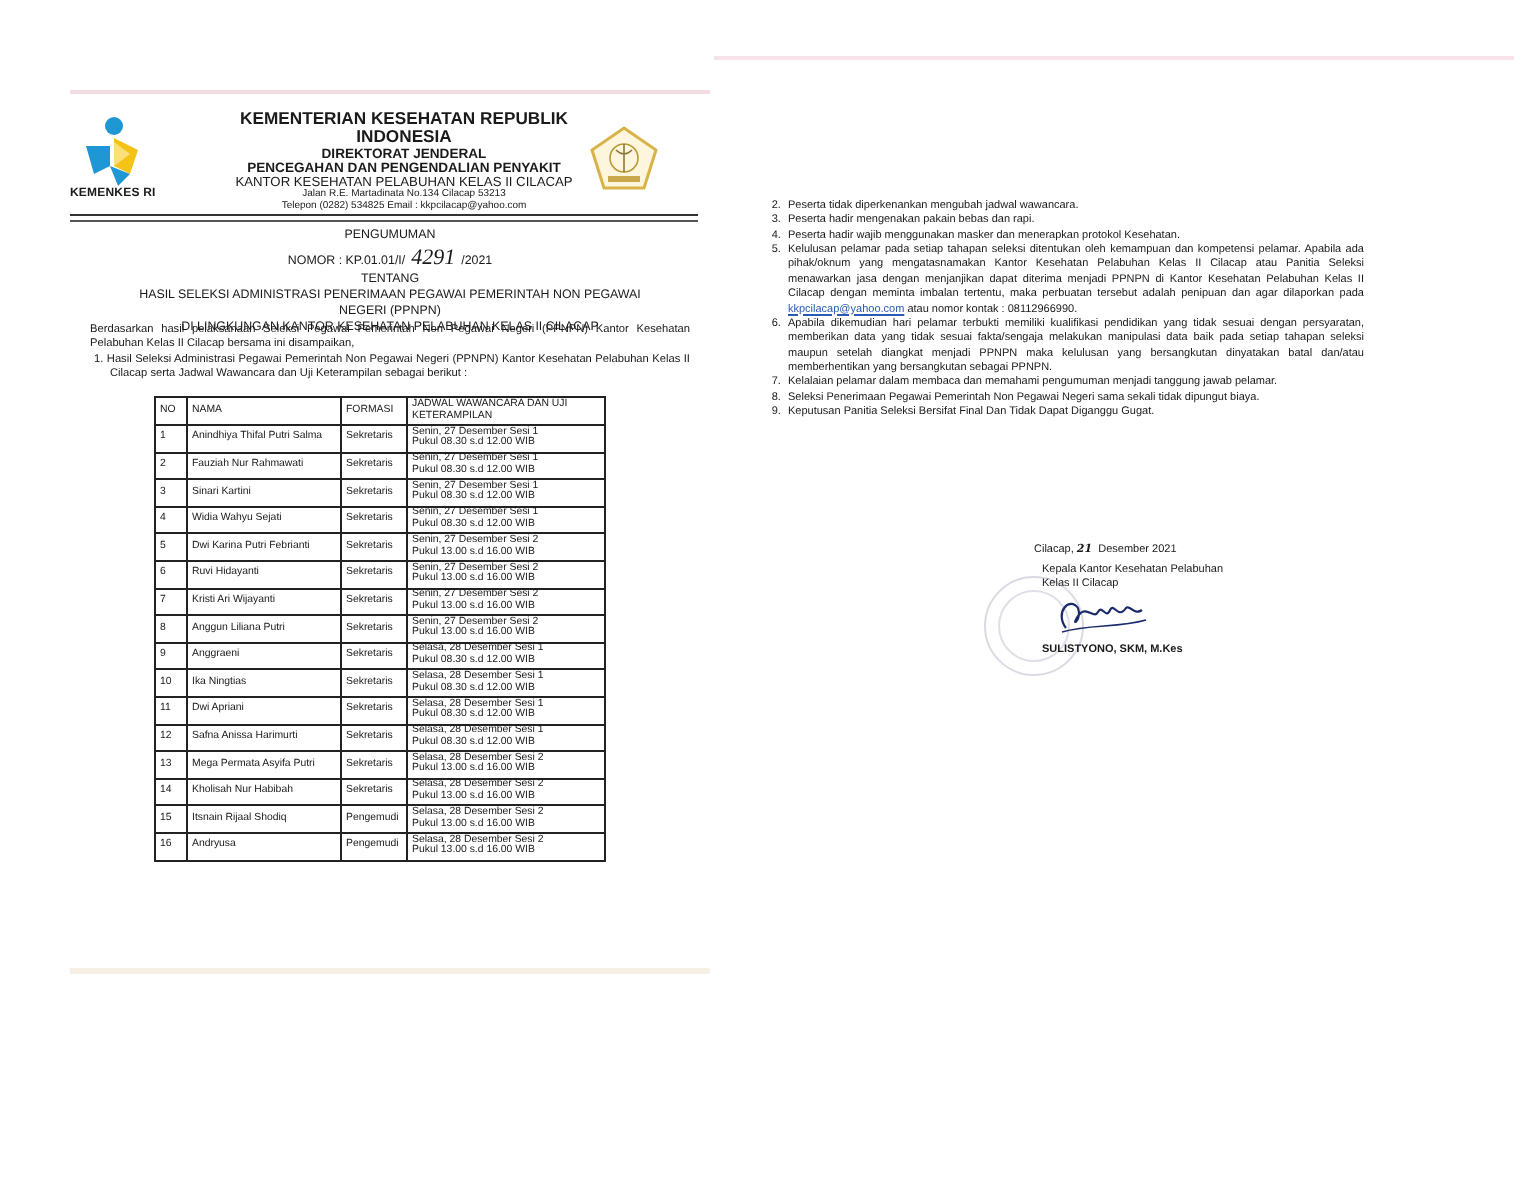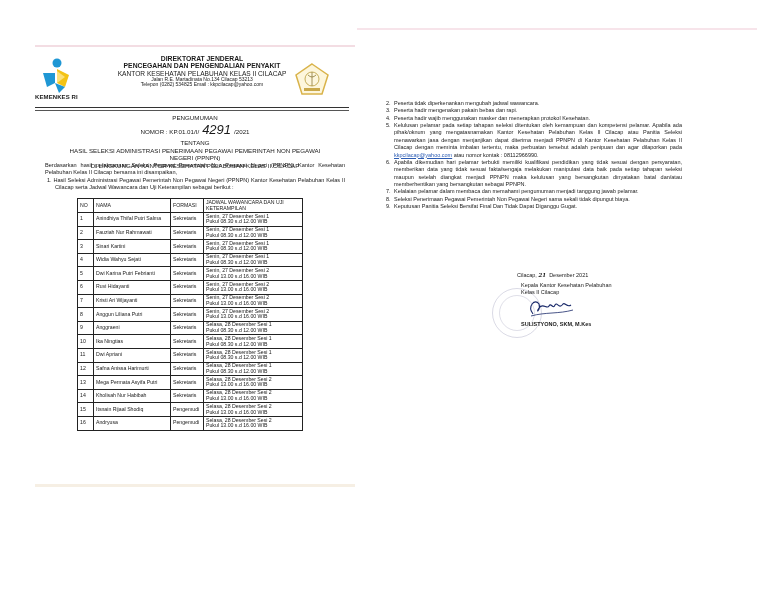--- a/index.html
+++ b/index.html
@@ -15,21 +15,21 @@
   .lh-t1 { font-size:8.6px; font-weight:bold; }
   .lh-t2 { font-size:6.8px; font-weight:bold; }
   .lh-t3 { font-size:6.8px; font-weight:bold; }
   .lh-t4 { font-size:6.6px; }
   .lh-t5 { font-size:5px; }
   .lh-t6 { font-size:5px; }
   .logo-kkp { position:absolute; left:260px; top:14px; width:34px; height:32px; }
   .lh-rule { position:absolute; left:0; top:58px; width:314px; height:2px; border-top:1.5px solid #333; border-bottom:0.8px solid #555; }
   
   .title-block { position:absolute; left:0; top:67px; width:320px; text-align:center; font-size:6.2px; line-height:1.28; }
-  .nomor-hand { font-family:Liberation Sans, sans-serif; font-style:italic; font-size:13px; margin:4px 3px; }
+  .nomor-hand { font-family:Liberation Serif, serif; font-style:italic; font-size:11px; margin:4px 3px; }
   .intro { position:absolute; left:10px; top:115px; width:300px; font-size:5.6px; line-height:1.3; text-align:justify; }
   .intro .item1 { padding-left:10px; text-indent:-8px; }
   
   table.results { position:absolute; left:42px; top:151px; width:226px; border-collapse:collapse; font-size:5.2px; }
   table.results td, table.results th { border:0.8px solid #222; padding:0 2px; vertical-align:middle; font-weight:normal; text-align:left; line-height:1.08; }
   table.results th { height:13px; }
   table.results td { height:12.6px; }
   .c-no { width:11px; }
   .c-nama { width:72px; }
   .c-form { width:28px; }
@@ -54,20 +54,21 @@
   <div class="lh">
     <svg class="logo-kemenkes" viewBox="0 0 40 40">
       <circle cx="20" cy="6" r="4.5" fill="#1f97d4"></circle>
       <path d="M6 16 L18 16 L18 26 L10 30 Z" fill="#1f97d4"></path>
       <path d="M20 12 L32 18 L28 30 L20 26 Z" fill="#f3c316"></path>
       <path d="M18 26 L28 30 L22 36 Z" fill="#1f97d4"></path>
       <path d="M20 14 L28 20 L20 26 Z" fill="#fbe07a"></path>
     </svg>
     <div class="logo-label">KEMENKES RI</div>
     <div class="lh-text">
+      <div class="lh-t1">KEMENTERIAN KESEHATAN REPUBLIK INDONESIA</div>
       <div class="lh-t2">DIREKTORAT JENDERAL</div>
       <div class="lh-t3">PENCEGAHAN DAN PENGENDALIAN PENYAKIT</div>
       <div class="lh-t4">KANTOR KESEHATAN PELABUHAN KELAS II CILACAP</div>
       <div class="lh-t5">Jalan R.E. Martadinata No.134 Cilacap 53213</div>
       <div class="lh-t6">Telepon (0282) 534825 Email : kkpcilacap@yahoo.com</div>
     </div>
     <svg class="logo-kkp" viewBox="0 0 34 32">
       <path d="M17 1 L33 12 L27 31 L7 31 L1 12 Z" fill="#fdf6dc" stroke="#d9b34a" stroke-width="1.5"></path>
       <circle cx="17" cy="16" r="7" fill="none" stroke="#b89a3a" stroke-width="0.8"></circle>
       <path d="M17 9 L17 23 M13 12 Q17 16 21 12" stroke="#8a7a3a" stroke-width="0.8" fill="none"></path>

